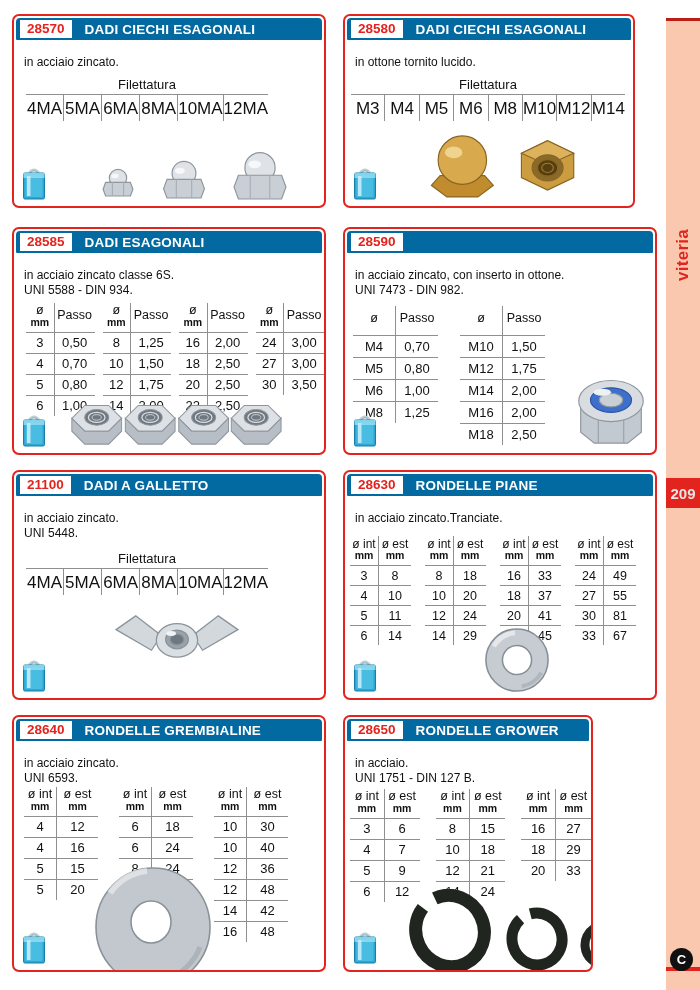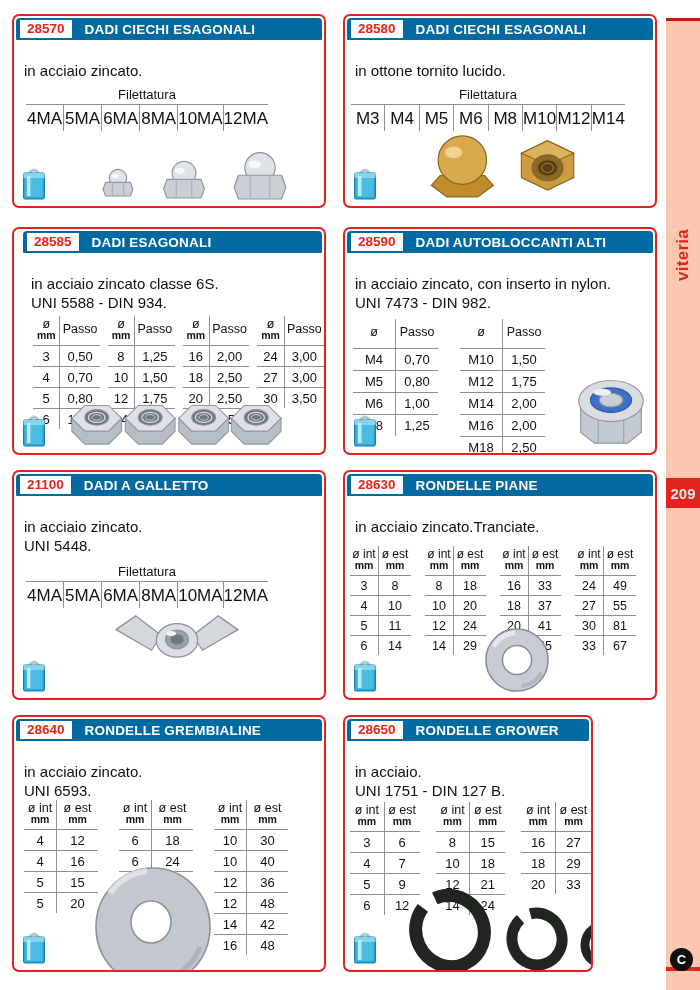--- a/index.html
+++ b/index.html
@@ -15,34 +15,34 @@
   .page-badge { position:absolute; left:0; top:460px; width:34px; height:30px; background:#e3231d;
                 color:#e5e5e5; font-weight:bold; font-size:15px; display:flex; align-items:center; justify-content:center; }
   .publisher-logo { position:absolute; left:4px; top:930px; width:23px; height:23px; border-radius:50%;
                     background:#101010; color:#fff; font-weight:bold; font-size:13px;
                     display:flex; align-items:center; justify-content:center; z-index:3; }
 
   
   .card { position:absolute; box-sizing:border-box; background:#fff; border:2px solid #e3231d;
           border-radius:7px; overflow:hidden; }
   .pos-0 { left:12px;  top:14px;  width:314px; height:194px; }
-  .pos-1 { left:343px; top:14px;  width:314px; height:194px; }
-  .pos-2 { left:12px;  top:227px; width:314px; height:228px;padding-left:7px; }
+  .pos-1 { left:343px; top:14px;  width:292px; height:194px; }
+  .pos-2 { left:12px;  top:227px; width:314px; height:228px; }
   .pos-3 { left:343px; top:227px; width:314px; height:228px; }
   .pos-4 { left:12px;  top:470px; width:314px; height:230px; }
   .pos-5 { left:343px; top:470px; width:314px; height:230px; }
   .pos-6 { left:12px;  top:715px; width:314px; height:257px; }
   .pos-7 { left:343px; top:715px; width:250px; height:257px; }
 
   .card-header { height:22px; background:#0369a1; margin:2px 2px 0 2px; border-radius:4px 4px 1px 1px;
                  display:flex; align-items:center; }
   .code-chip { background:#fff; color:#e3231d; font-weight:bold; font-size:13.5px;
                padding:0 7px; margin-left:4px; height:18px; line-height:18px; }
   .card-title { color:#fff; font-weight:bold; font-size:13.5px; margin-left:13px; letter-spacing:.2px; white-space:nowrap; }
-  .desc { margin:21px 0 0 10px; font-size:15px; line-height:1.28; color:#101010; }
+  .desc { margin:15px 0 0 10px; font-size:12px; line-height:1.28; color:#101010; }
 
   
   .fil { }
   .fil-label { text-align:center; font-size:13px; margin-bottom:2px; }
   .fil-values { display:flex; border-top:1.5px solid #8f8f8f; }
   .fil-cell { flex:1; text-align:center; font-size:17px; padding:4px 0 2px; border-left:1.5px solid #8f8f8f; }
   .fil-cell:first-child { border-left:none; }
   .card-28570 .fil { width:242px; margin:7px 0 0 12px; }
   .card-28580 .fil { width:274px; margin:7px 0 0 6px; }
   .card-28600 .fil { width:242px; margin:9px 0 0 12px; }
@@ -355,24 +355,23 @@
    <rect x="2.5" y="8" width="21" height="26" rx="1.5" fill="#2ea7d4" stroke="#157fa9"></rect>
    <rect x="4.5" y="10.5" width="17" height="21.5" rx="1" fill="#49bce2"></rect>
    <rect x="2.5" y="8" width="21" height="5" fill="#8ed9f0" opacity="0.9"></rect>
    <rect x="6" y="11" width="3.5" height="20" fill="#c8ecf8" opacity="0.9"></rect>
           </svg>
         </div>
   </section>
       <section class="card pos-3 card-28590">
     <div class="card-header">
       <span class="code-chip">28590</span>
-      <span class="card-title">DADI AUTOBLOCCANTI ALTI</span>
     </div>
     <div class="desc">
-          <div class="desc-line">in acciaio zincato, con inserto in nylon.</div>
+          <div class="desc-line">in acciaio zincato, con inserto in ottone.</div>
           <div class="desc-line">UNI 7473 - DIN 982.</div>
         </div>
     <div class="table-zone">
           <div class="table-area">
             <table class="pgroup">
               <thead>
                 <tr>
                   <th><span class="main">ø</span></th>
                   <th><span class="main">Passo</span></th>
                 </tr>

